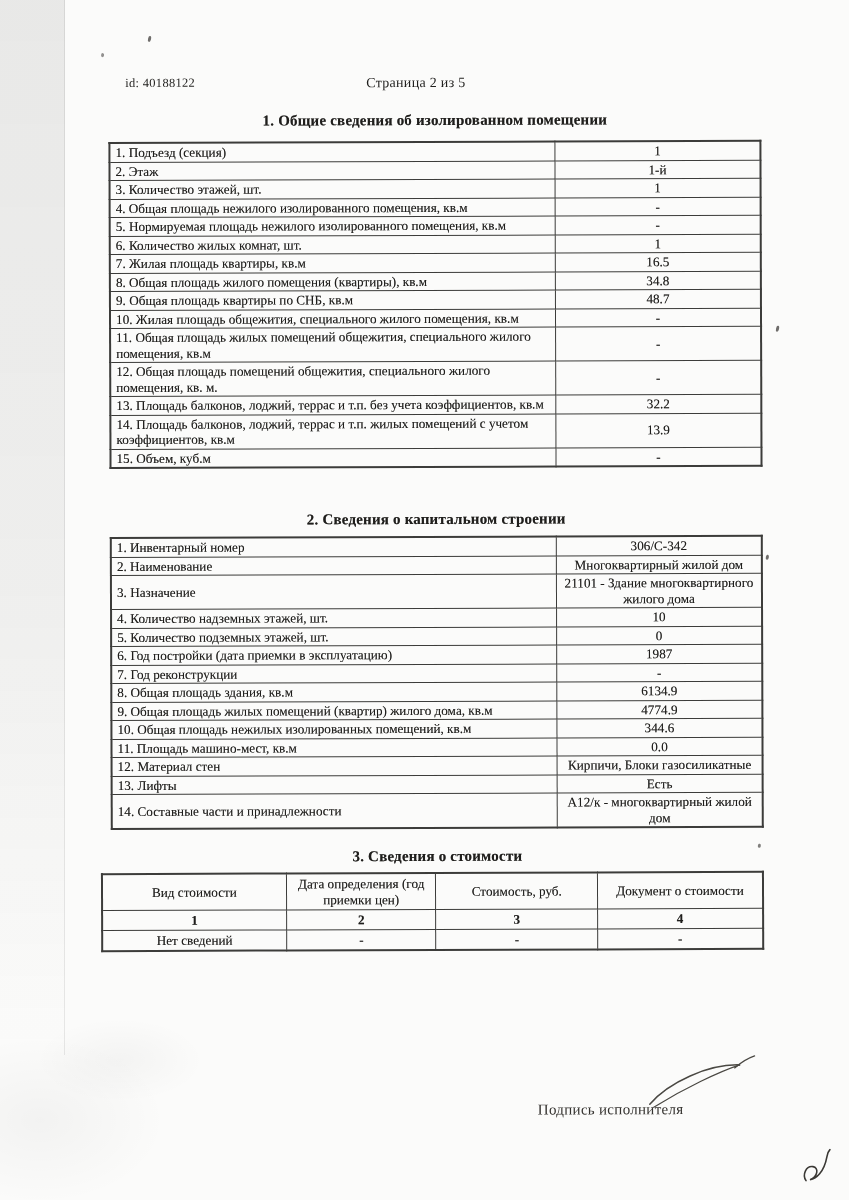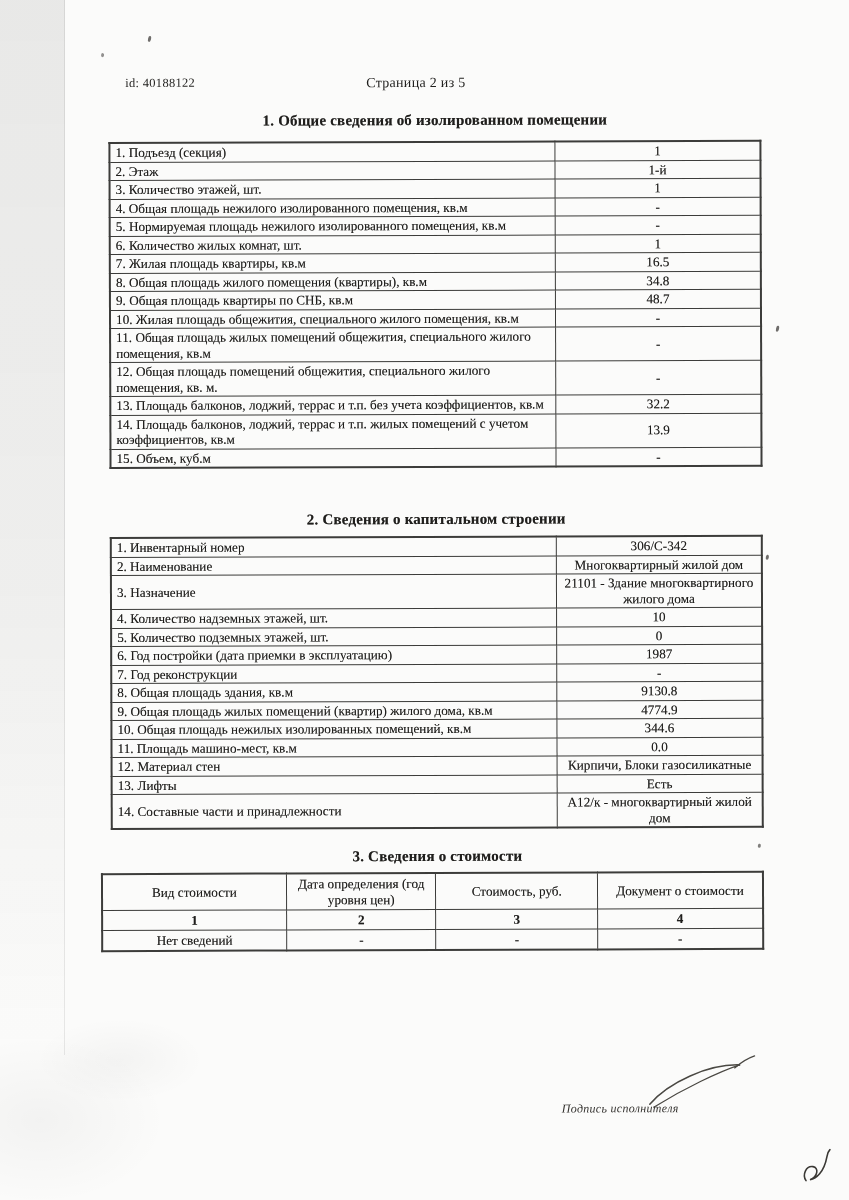--- a/index.html
+++ b/index.html
@@ -87,25 +87,24 @@
     vertical-align: middle;
     padding: 1px 6px;
     font-weight: normal;
   }
   .cost-table .nums td { font-weight: 600; height: 17px; }
   .cost-table .datarow td { height: 17px; }
   .cost-table th { height: 33px; }
 
   .footer-label {
     position: absolute;
-    left: 560px; top: 1102px;
-    font-size: 12px;
+    left: 536px; top: 1102px;
+    font-size: 15px;
     letter-spacing: 0.3px;
     color: #34322f;
-    font-style: italic;
   }
   .signature {
     position: absolute;
     left: 645px; top: 1055px;
     width: 110px; height: 58px;
   }
   .corner-mark {
     position: absolute;
     left: 798px; top: 1150px;
     width: 32px; height: 38px;
@@ -226,21 +225,21 @@
           <tr>
             <td class="lbl">6. Год постройки (дата приемки в эксплуатацию)</td>
             <td class="val">1987</td>
           </tr>
           <tr>
             <td class="lbl">7. Год реконструкции</td>
             <td class="val">-</td>
           </tr>
           <tr>
             <td class="lbl">8. Общая площадь здания, кв.м</td>
-            <td class="val">9130.8</td>
+            <td class="val">6134.9</td>
           </tr>
           <tr>
             <td class="lbl">9. Общая площадь жилых помещений (квартир) жилого дома, кв.м</td>
             <td class="val">4774.9</td>
           </tr>
           <tr>
             <td class="lbl">10. Общая площадь нежилых изолированных помещений, кв.м</td>
             <td class="val">344.6</td>
           </tr>
           <tr>
@@ -266,21 +265,21 @@
     <table class="cost-table">
       <colgroup>
         <col style="width:185px">
           <col style="width:150px">
           <col style="width:162px">
           <col style="width:166px">
       </colgroup>
       <tbody>
         <tr class="head">
           <th>Вид стоимости</th>
-          <th>Дата определения (год уровня цен)</th>
+          <th>Дата определения (год приемки цен)</th>
           <th>Стоимость, руб.</th>
           <th>Документ о стоимости</th>
         </tr>
         <tr class="nums">
           <td>1</td>
           <td>2</td>
           <td>3</td>
           <td>4</td>
         </tr>
         <tr class="datarow">

